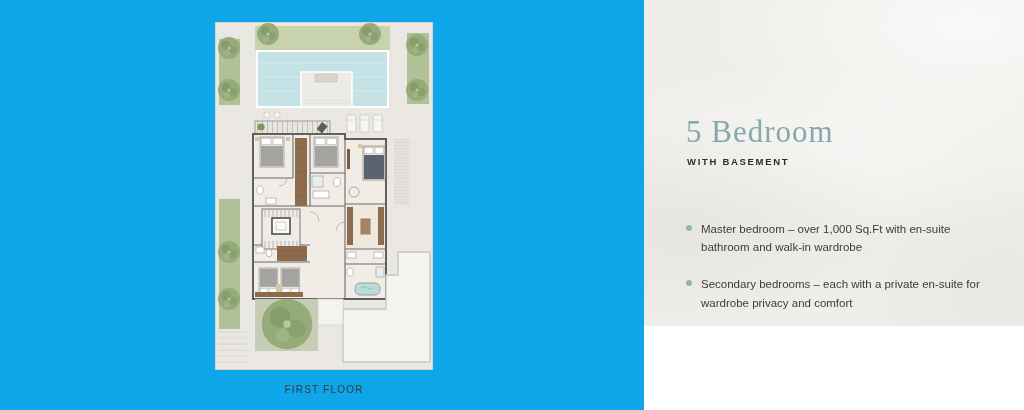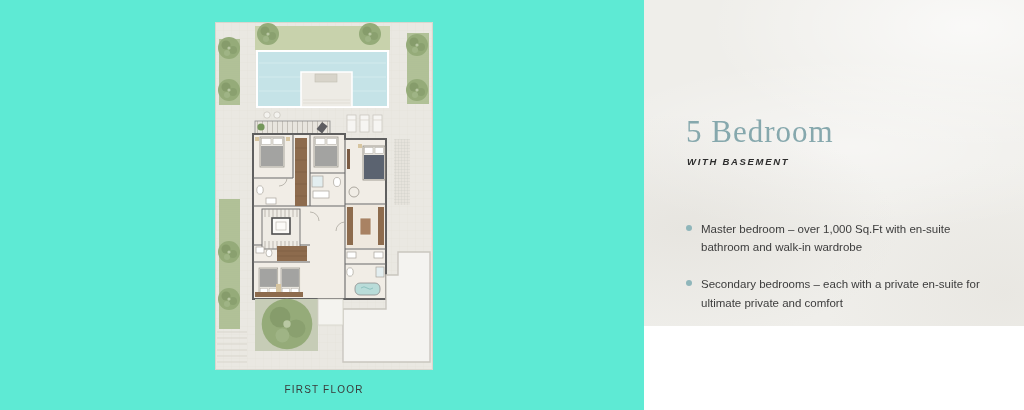--- a/index.html
+++ b/index.html
@@ -2,21 +2,21 @@
 <html><head>
 <meta charset="utf-8">
 <style>
   html,body{margin:0;padding:0;}
   body{
     width:1024px;height:410px;position:relative;overflow:hidden;
     background:#ffffff;
     font-family:"Liberation Sans", sans-serif;
   }
   
-  .plan-area{position:absolute;left:0;top:0;width:644px;height:410px;background:#5eead4;}
+  .plan-area{position:absolute;left:0;top:0;width:644px;height:410px;background:#0ea5e9;}
   .plan-svg{position:absolute;left:215px;top:22px;}
   .plan-caption{
     position:absolute;left:215px;top:384px;width:218px;
     text-align:center;font-size:10px;letter-spacing:1.2px;color:#3a3a3a;font-weight:500;
   }
   
   .details-panel{
     position:absolute;left:644px;top:0;width:380px;height:326px;
     background:
       radial-gradient(ellipse 420px 200px at 85% 8%, rgba(255,255,255,.65), transparent 62%),
@@ -24,21 +24,21 @@
       radial-gradient(ellipse 500px 160px at 55% 45%, rgba(255,255,255,.45), transparent 55%),
       radial-gradient(ellipse 300px 220px at 95% 90%, rgba(222,219,212,.35), transparent 60%),
       #efeeea;
   }
   .details-inner{padding:116px 30px 0 42px;}
   .panel-title{
     margin:0;font-family:"Liberation Serif", serif;font-weight:400;
     font-size:31px;line-height:1.05;color:#86a8ad;letter-spacing:1px;
   }
   .panel-subtitle{
-    margin:7px 0 0 1px;font-size:9.5px;letter-spacing:1.7px;color:#2d2d2d;font-weight:600;font-style:italic;
+    margin:7px 0 0 1px;font-size:9.5px;letter-spacing:1.7px;color:#2d2d2d;font-weight:600;
   }
   .bullet-list{margin:53px 0 0 0;padding:0;list-style:none;width:300px;}
   .bullet-item{display:flex;align-items:flex-start;margin-bottom:19px;}
   .bullet-dot{
     flex:0 0 auto;width:6px;height:6px;border-radius:50%;
     background:#8fb6ba;margin:5px 9px 0 0;
   }
   .bullet-text{font-size:11.5px;line-height:1.6;color:#3c3c3c;}
 </style>
 </head>
@@ -245,17 +245,17 @@
     <h1 class="panel-title">5 Bedroom</h1>
     <div class="panel-subtitle">WITH BASEMENT</div>
 
     <ul class="bullet-list">
       <li class="bullet-item">
         <span class="bullet-dot"></span>
         <span class="bullet-text">Master bedroom – over 1,000 Sq.Ft with en-suite bathroom and walk-in wardrobe</span>
       </li>
       <li class="bullet-item">
         <span class="bullet-dot"></span>
-        <span class="bullet-text">Secondary bedrooms – each with a private en-suite for ultimate private and comfort</span>
+        <span class="bullet-text">Secondary bedrooms – each with a private en-suite for wardrobe privacy and comfort</span>
       </li>
     </ul>
   </div>
 </div>
 
 </body></html>

